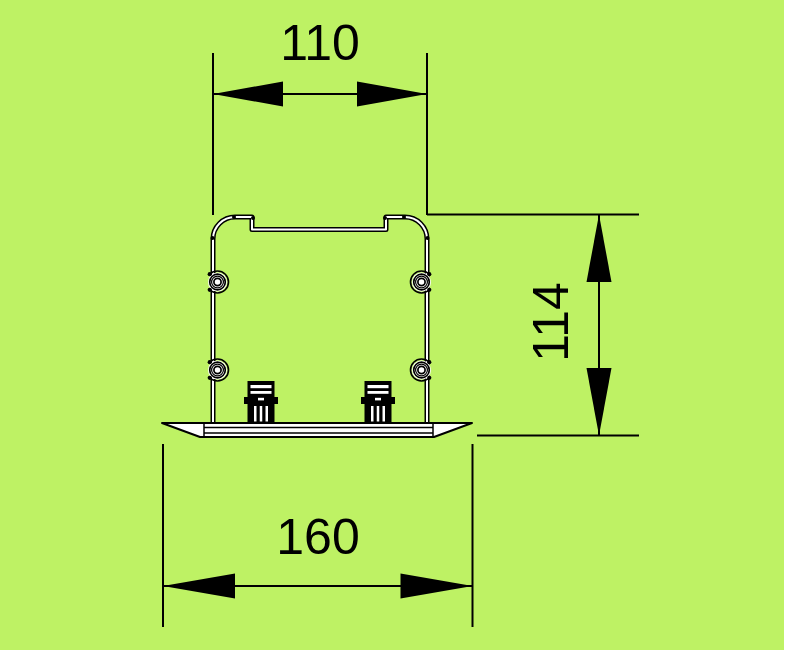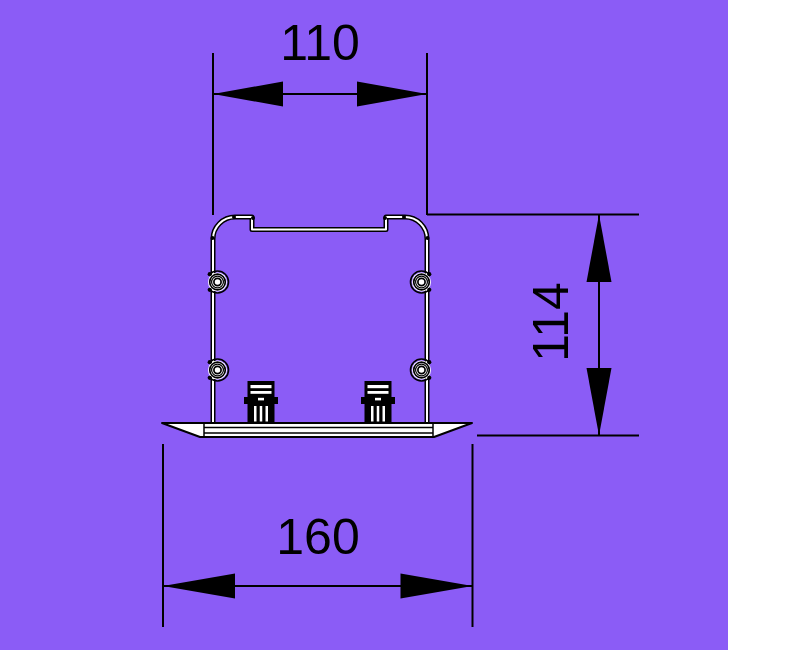--- a/index.html
+++ b/index.html
@@ -1,20 +1,20 @@
 <!DOCTYPE html>
 <html><head>
 <meta charset="utf-8">
 <style>
   html, body { margin: 0; padding: 0; background: #ffffff; }
   .canvas {
     position: relative;
-    width: 728px;
+    width: 784px;
     height: 650px;
-    background: #8b5cf6;
+    background: #bef264;
     font-family: "Liberation Sans", sans-serif;
     overflow: hidden;
   }
   svg { display: block; }
   .dim-label {
     font-family: "Liberation Sans", sans-serif;
     font-size: 50px;
     fill: #000000;
   }
   .thin  { stroke: #000000; stroke-width: 2;   fill: none; }

